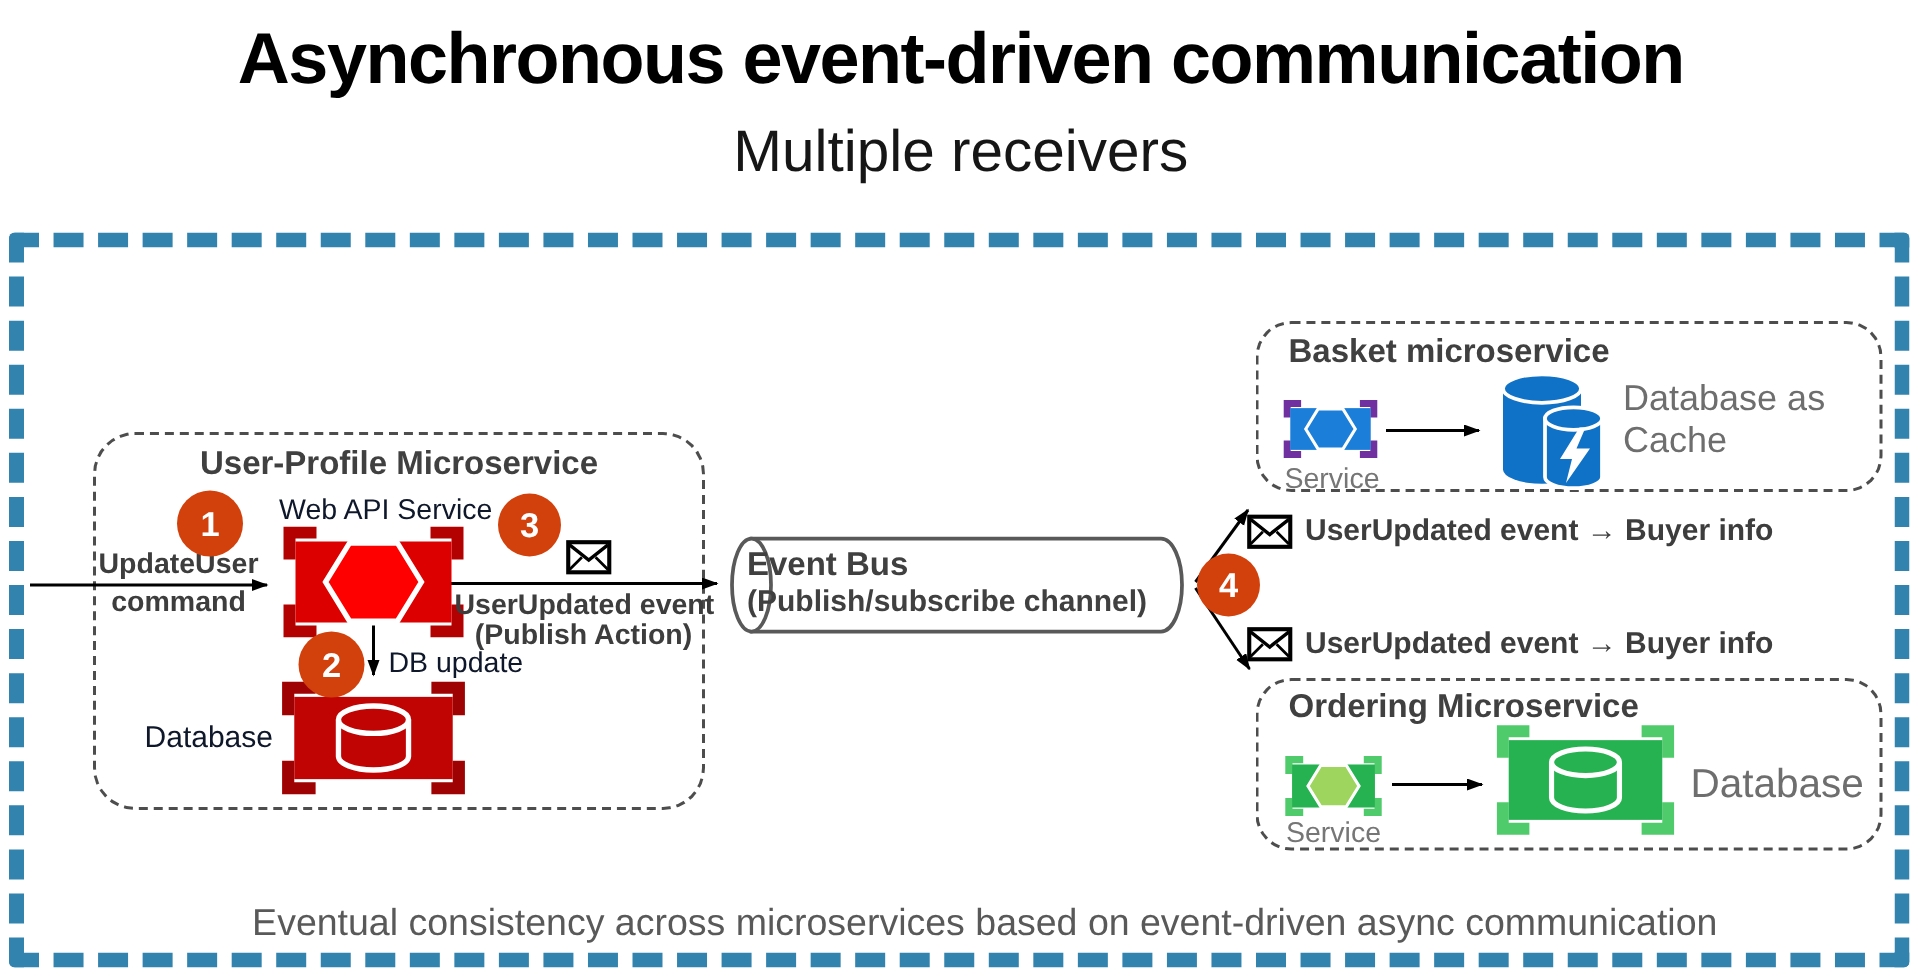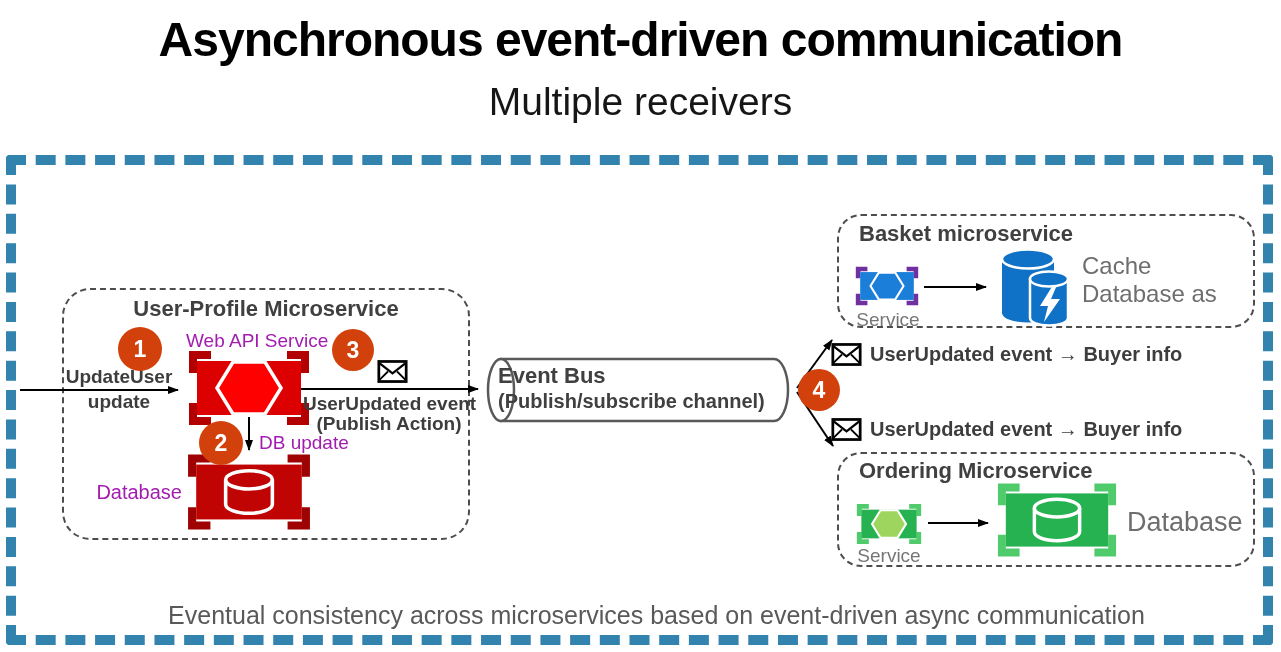--- a/index.html
+++ b/index.html
@@ -10,21 +10,21 @@
   .page-subtitle{position:absolute;left:0;top:80px;width:1281px;text-align:center;
                  font-size:39px;font-weight:400;color:#161616;}
   .outer-box{position:absolute;left:6px;top:155px;width:1267px;height:490px;
              box-sizing:border-box;border:10px dashed #3383AF;border-radius:4px;z-index:0;}
   .backend-label{position:absolute;left:34px;top:170px;font-size:26px;font-weight:700;color:#404040;z-index:3;}
   .dashed-box{position:absolute;box-sizing:border-box;border:2px dashed #4d4d4d;border-radius:28px;z-index:1;background:transparent;}
   .box-title{position:absolute;font-size:22px;font-weight:700;color:#404040;z-index:3;white-space:nowrap;}
   .badge{position:absolute;border-radius:50%;background:#D2410C;color:#fff;
          display:flex;align-items:center;justify-content:center;
          font-size:23px;font-weight:700;z-index:4;}
-  .gray-label{position:absolute;color:#a21caf;font-size:19px;z-index:3;white-space:nowrap;}
+  .gray-label{position:absolute;color:#0f172a;font-size:19px;z-index:3;white-space:nowrap;}
   .bold-label{position:absolute;color:#3d3d3d;font-size:19px;font-weight:700;z-index:3;white-space:nowrap;line-height:21px;}
   .big-gray{position:absolute;color:#6E6E6E;z-index:3;white-space:nowrap;line-height:28px;}
   .icon{position:absolute;z-index:3;}
   .arrows{position:absolute;left:0;top:0;z-index:2;pointer-events:none;}
   .bus-label{position:absolute;left:498px;top:362px;width:296px;z-index:3;
              color:#404040;font-weight:700;}
   .bus-label .l1{font-size:22px;line-height:27px;display:block;}
   .bus-label .l2{font-size:20px;line-height:24px;display:block;}
   .caption{position:absolute;left:16px;top:601px;width:1281px;text-align:center;
            font-size:25px;color:#595959;z-index:3;}
@@ -45,21 +45,21 @@
   <div class="box-title tc" style="left:62px;top:296px;width:408px;">User-Profile Microservice</div>
 
   <div class="badge" style="left:118px;top:327px;width:44px;height:44px;">1</div>
   <div class="badge" style="left:332px;top:329px;width:42px;height:42px;">3</div>
   <div class="badge" style="left:199px;top:421px;width:44px;height:44px;">2</div>
 
   <div class="gray-label tc" style="left:186px;top:330px;width:128px;">Web API Service</div>
 
   <div class="bold-label tc" style="left:58px;top:366px;width:122px;">
     <span style="display:block">UpdateUser</span>
-    <span style="display:block;margin-top:4px">update</span>
+    <span style="display:block;margin-top:4px">command</span>
   </div>
 
   <svg class="icon" style="left:184px;top:351px;width:130px;height:74px;" viewBox="0 0 128 74">
     <path d="M26,4 H8 V22" fill="none" stroke="#B30000" stroke-width="8"></path>
     <path d="M102,4 H120 V22" fill="none" stroke="#B30000" stroke-width="8"></path>
     <path d="M26,70 H8 V52" fill="none" stroke="#B30000" stroke-width="8"></path>
     <path d="M102,70 H120 V52" fill="none" stroke="#B30000" stroke-width="8"></path>
     <rect x="12" y="10" width="104" height="54" fill="#DC0000"></rect>
     <polygon points="32,37 48,11 80,11 96,37 80,63 48,63" fill="#FF0000" stroke="#fff" stroke-width="3.5"></polygon>
   </svg>
@@ -126,22 +126,22 @@
   <div class="gray-label tc" style="left:850px;top:309px;width:76px;color:#767676;">Service</div>
 
   <svg class="icon" style="left:1000px;top:248px;width:74px;height:80px;" viewBox="0 0 74 80">
     <path d="M2,11 L2,65 A26,9.5 0 0 0 54,65 L54,11 Z" fill="#1072C6"></path>
     <ellipse cx="28" cy="11" rx="26" ry="9.5" fill="#1072C6" stroke="#fff" stroke-width="2.5"></ellipse>
     <path d="M30,31 L30,70 A19,7.5 0 0 0 68,70 L68,31 Z" fill="#1072C6" stroke="#fff" stroke-width="2.5"></path>
     <ellipse cx="49" cy="31" rx="19" ry="7.5" fill="#1072C6" stroke="#fff" stroke-width="2.5"></ellipse>
     <path d="M53,37 L40,58 L48,58 L44,74 L60,51 L51,51 L57,37 Z" fill="#fff"></path>
   </svg>
   <div class="big-gray" style="left:1082px;top:252px;font-size:24px;">
+    <span style="display:block">Database as</span>
     <span style="display:block">Cache</span>
-    <span style="display:block">Database as</span>
   </div>
 
   <div class="dashed-box" style="left:837px;top:452px;width:418px;height:115px;border-radius:24px;"></div>
   <div class="box-title" style="left:859px;top:458px;">Ordering Microservice</div>
 
   <svg class="icon" style="left:855px;top:503px;width:68px;height:42px;" viewBox="0 0 128 74">
     <path d="M26,4 H8 V22" fill="none" stroke="#4FCB6B" stroke-width="9"></path>
     <path d="M102,4 H120 V22" fill="none" stroke="#4FCB6B" stroke-width="9"></path>
     <path d="M26,70 H8 V52" fill="none" stroke="#4FCB6B" stroke-width="9"></path>
     <path d="M102,70 H120 V52" fill="none" stroke="#4FCB6B" stroke-width="9"></path>

